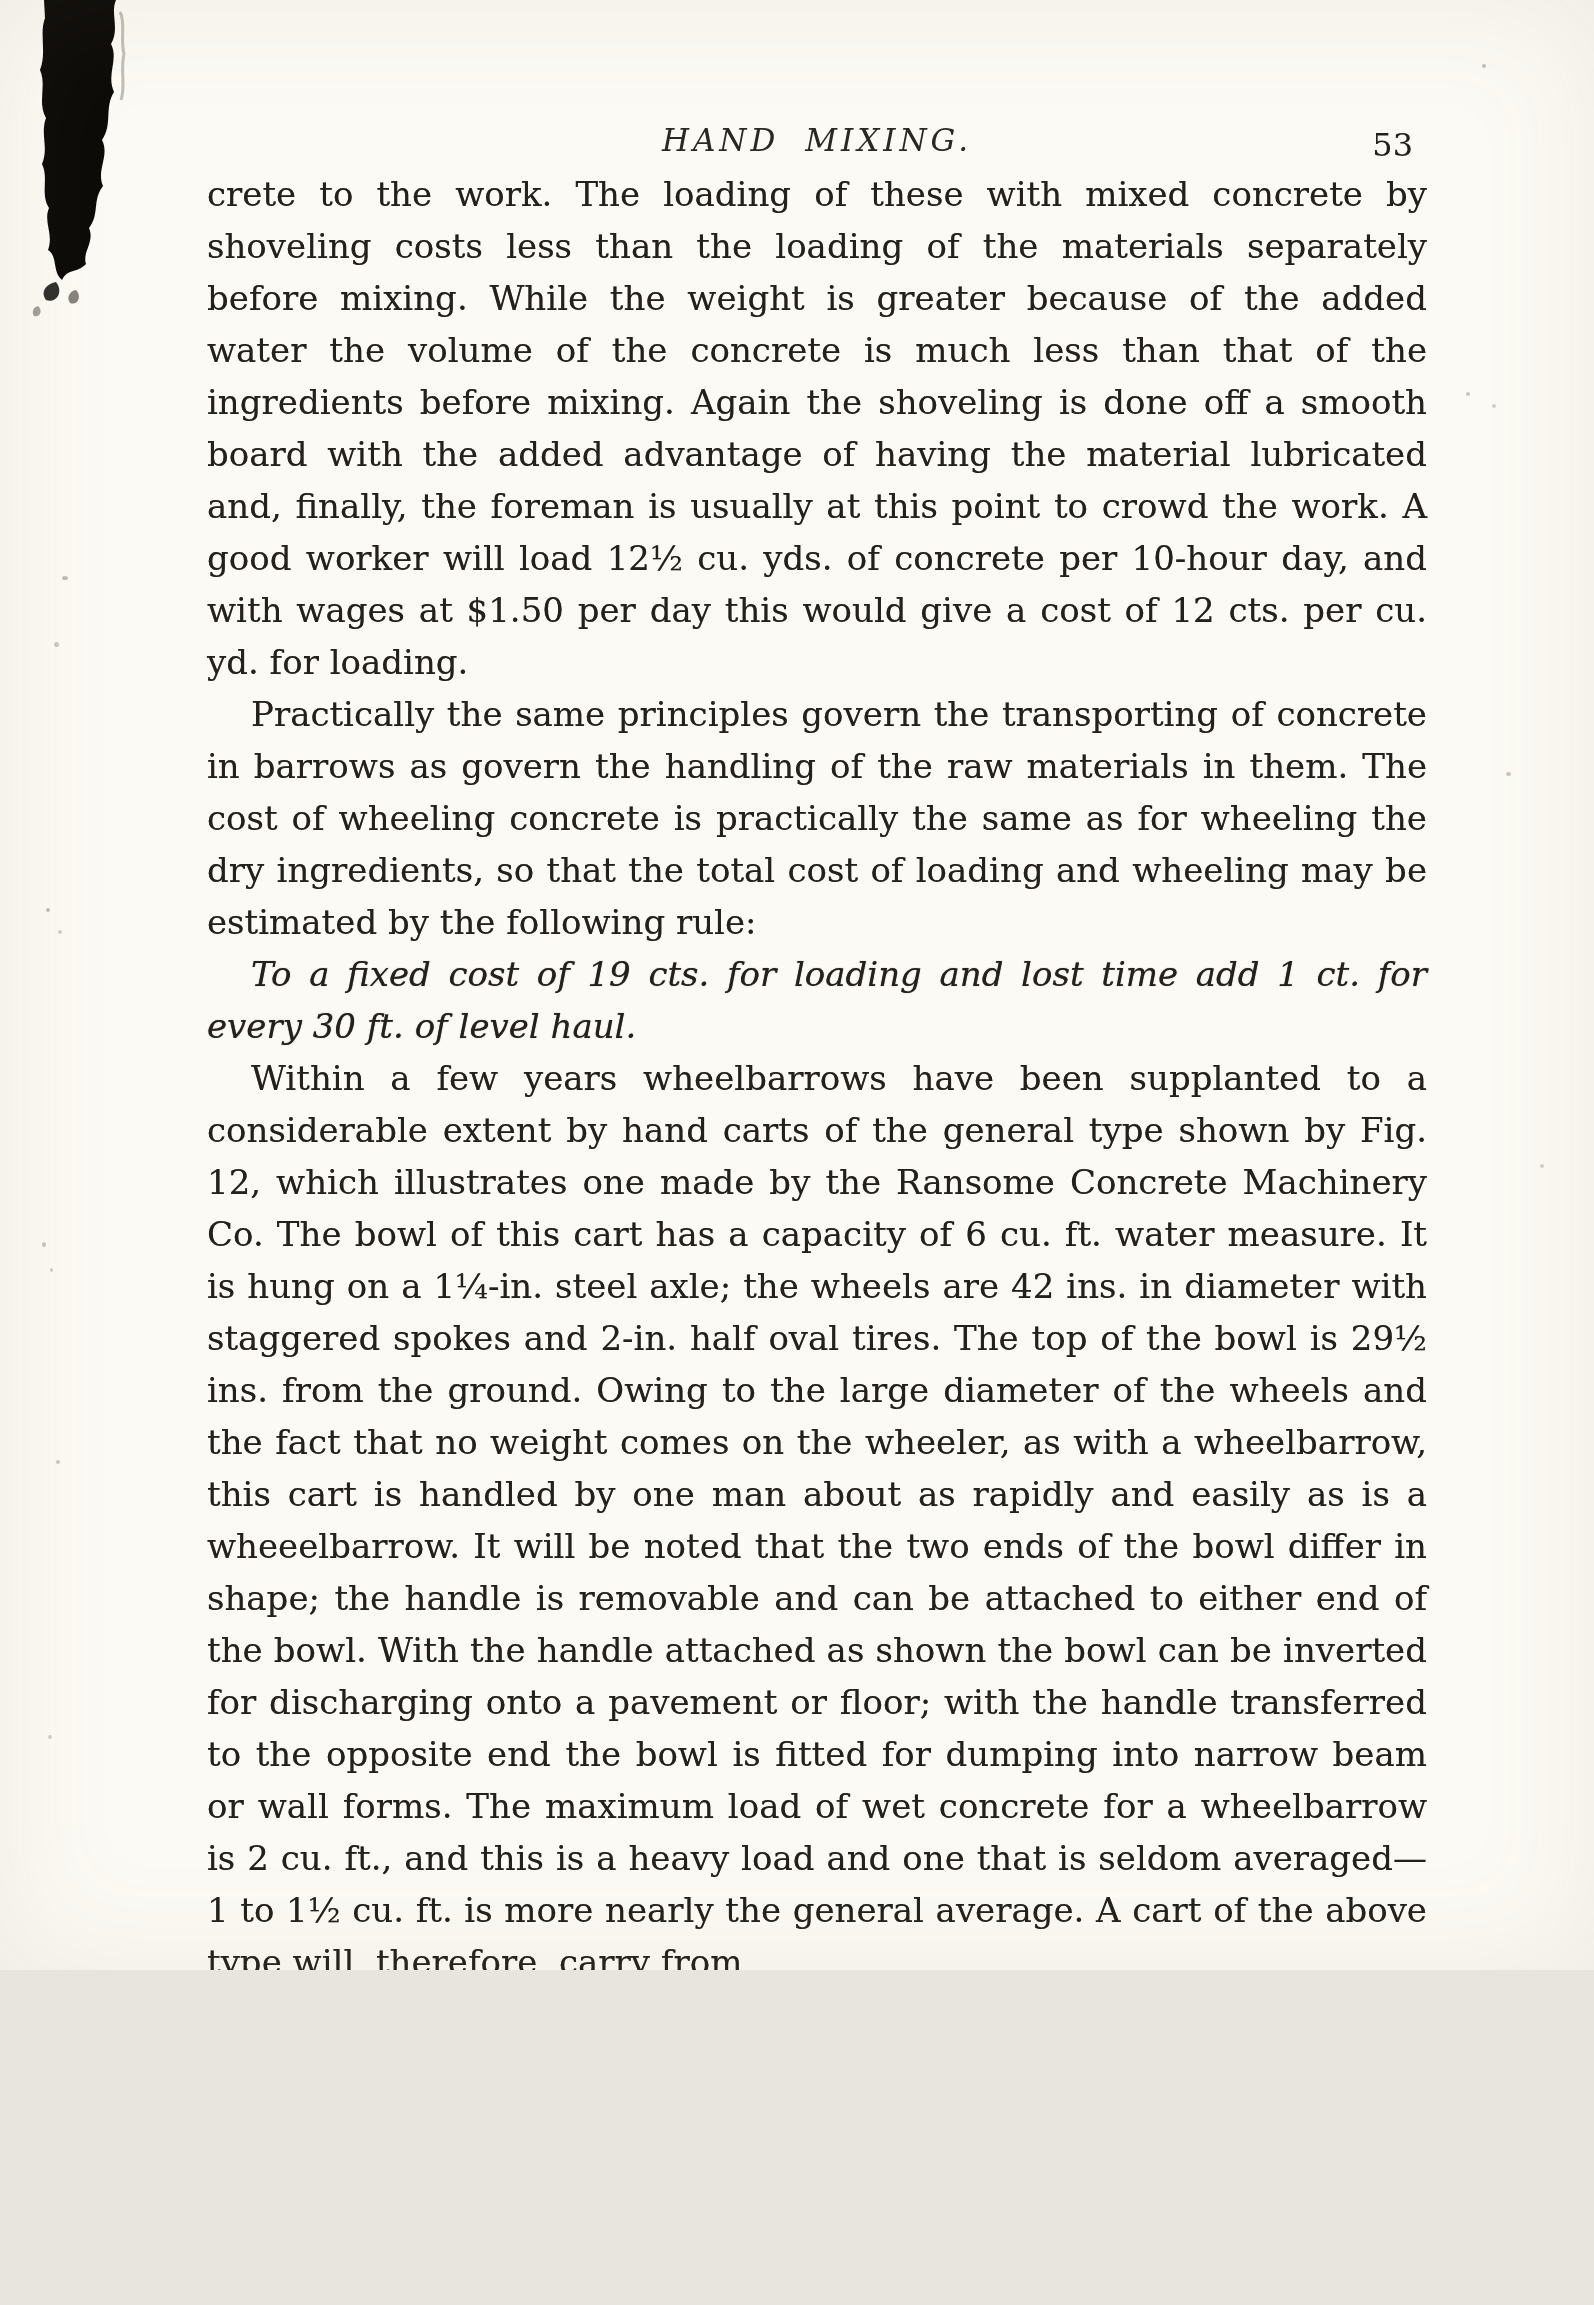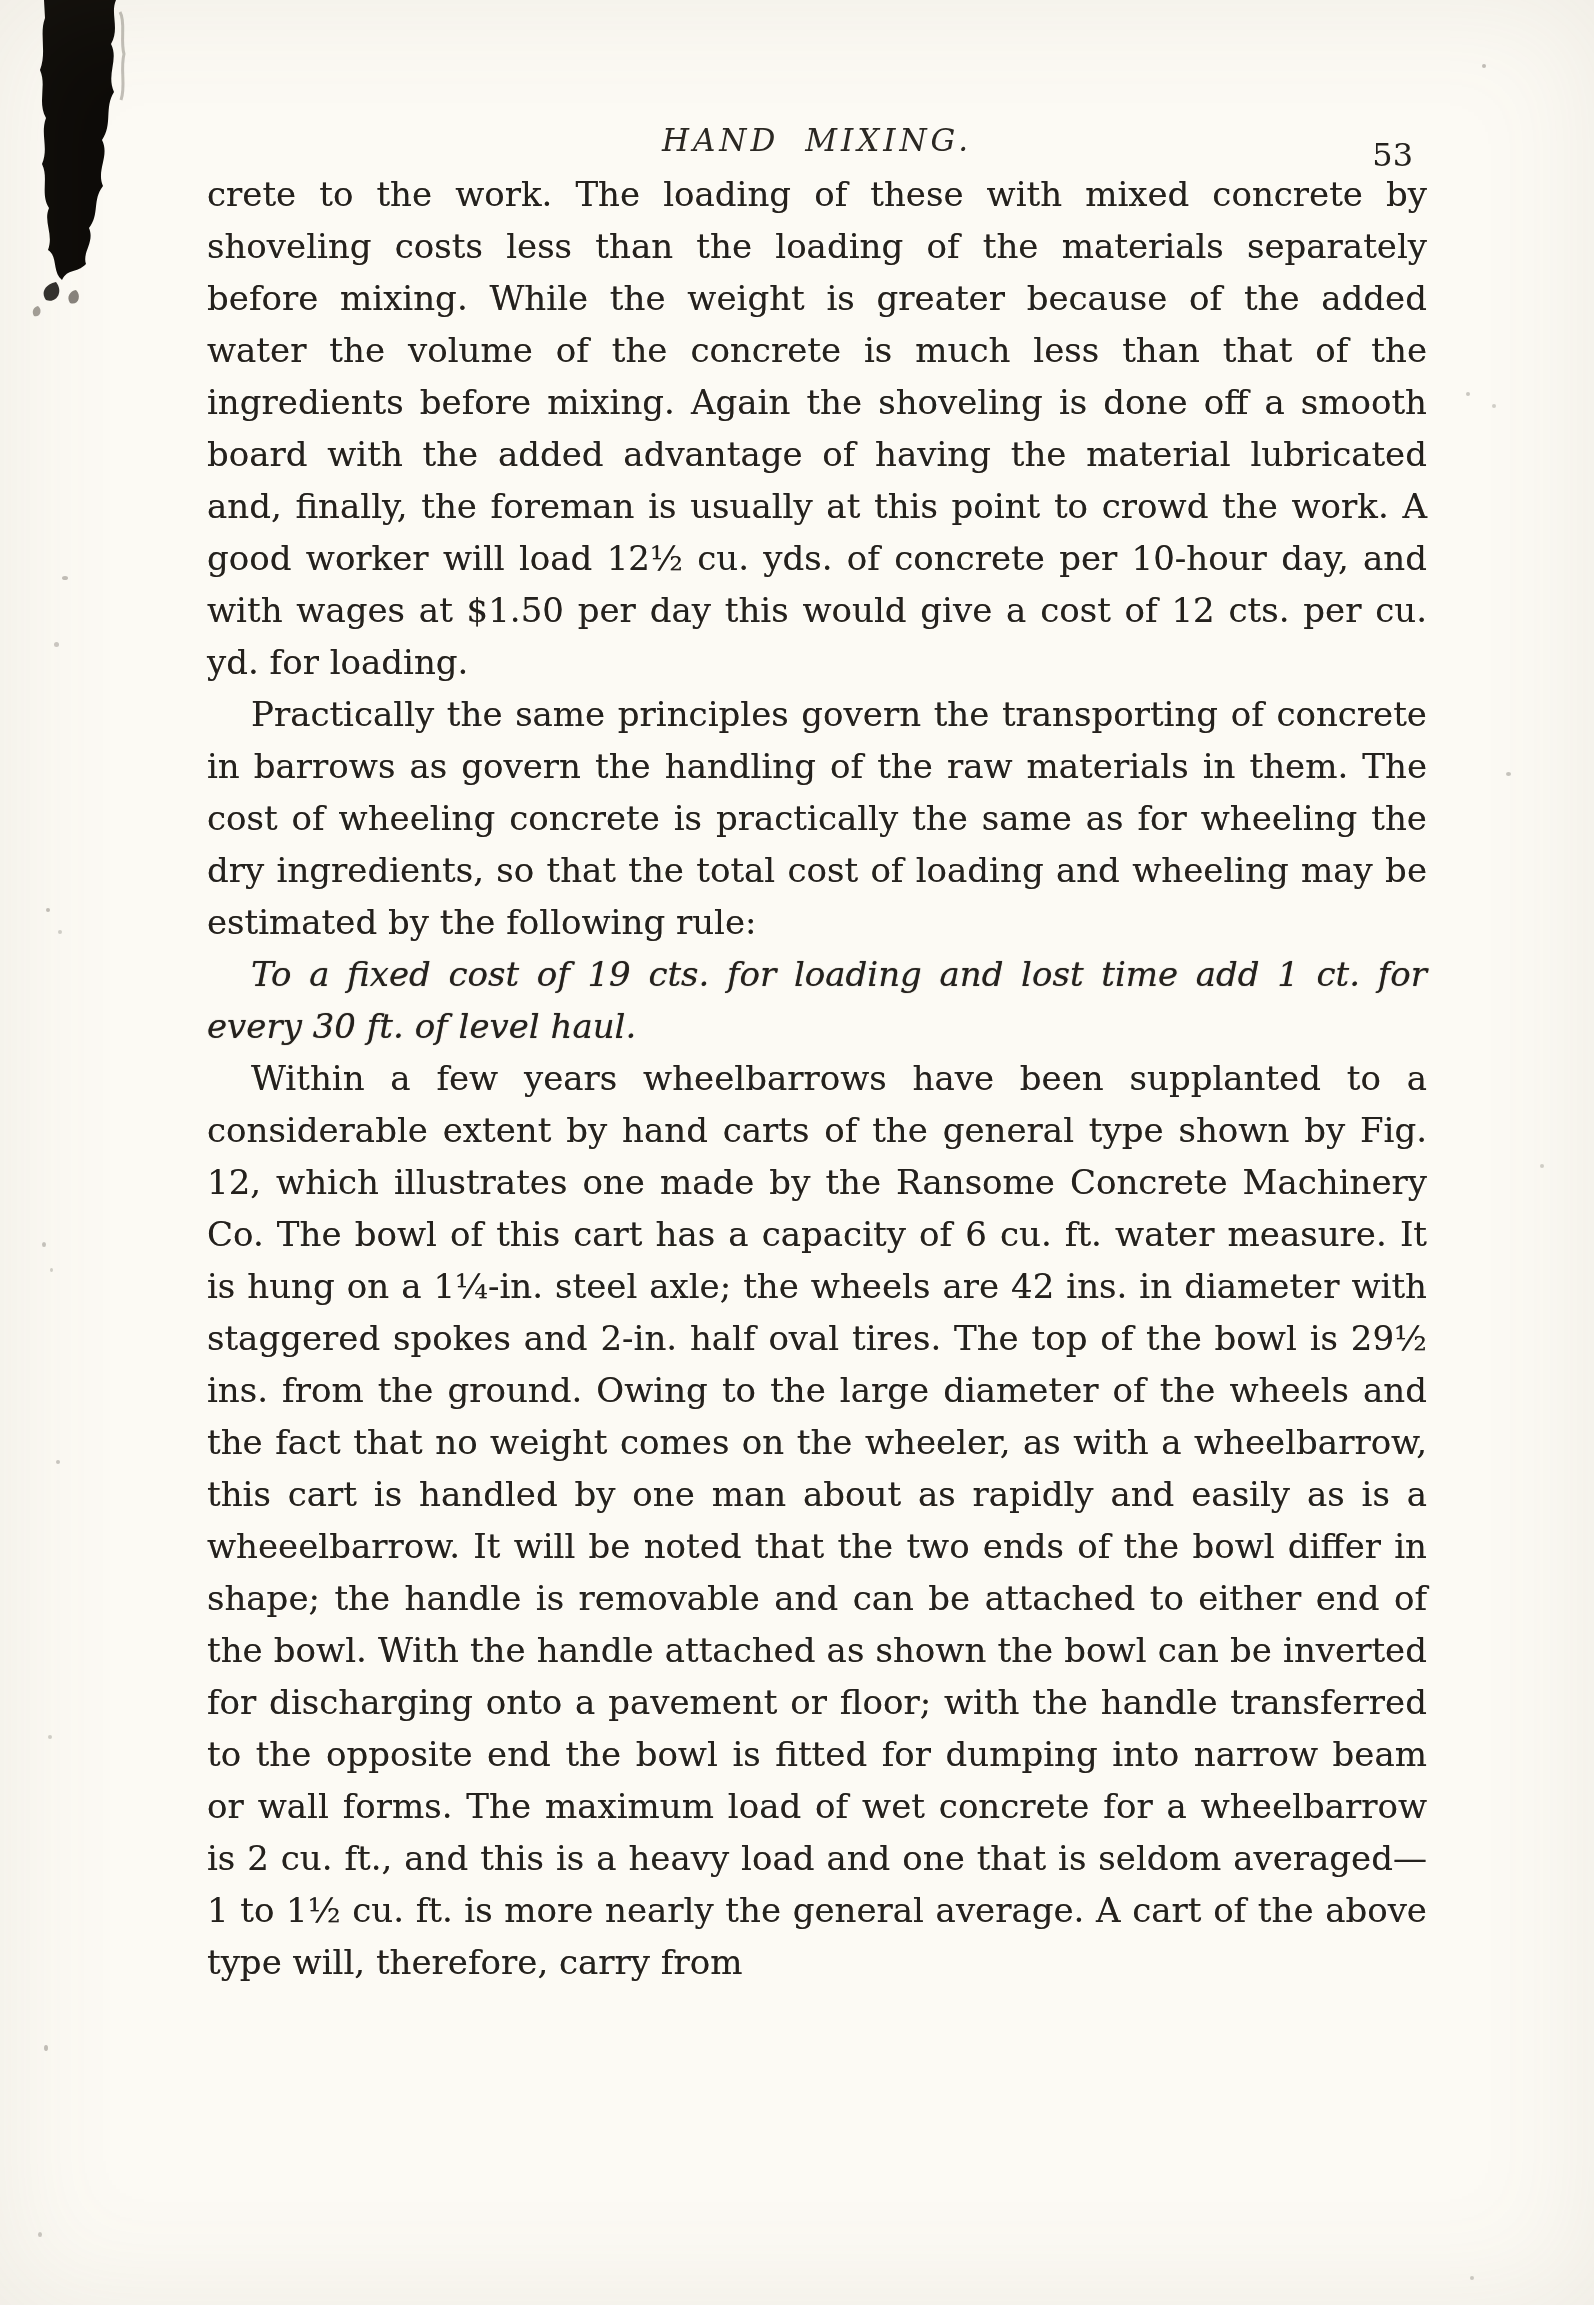--- a/index.html
+++ b/index.html
@@ -3,21 +3,21 @@
 <meta charset="utf-8">
 <style>
   html, body {
     margin: 0;
     padding: 0;
     background: #e8e5de;
   }
   .page {
     position: relative;
     width: 1594px;
-    height: 2305px;
+    height: 1970px;
     background: #fcfaf4;
     overflow: hidden;
     color: #24211d;
     font-family: "DejaVu Serif", "Liberation Serif", serif;
   }
   
   .page::after {
     content: "";
     position: absolute;
     inset: 0;
@@ -38,21 +38,21 @@
     text-align: center;
     font-style: italic;
     font-size: 31px;
     letter-spacing: 4px;
     word-spacing: 12px;
     color: #2b2823;
   }
   .page-number {
     position: absolute;
     right: 14px;
-    top: 14px;
+    top: 4px;
     font-style: normal;
     letter-spacing: 0;
     word-spacing: 0;
     font-size: 32px;
     color: #24211d;
   }
 
   .body-text {
     font-size: 34px;
     line-height: 52px;

